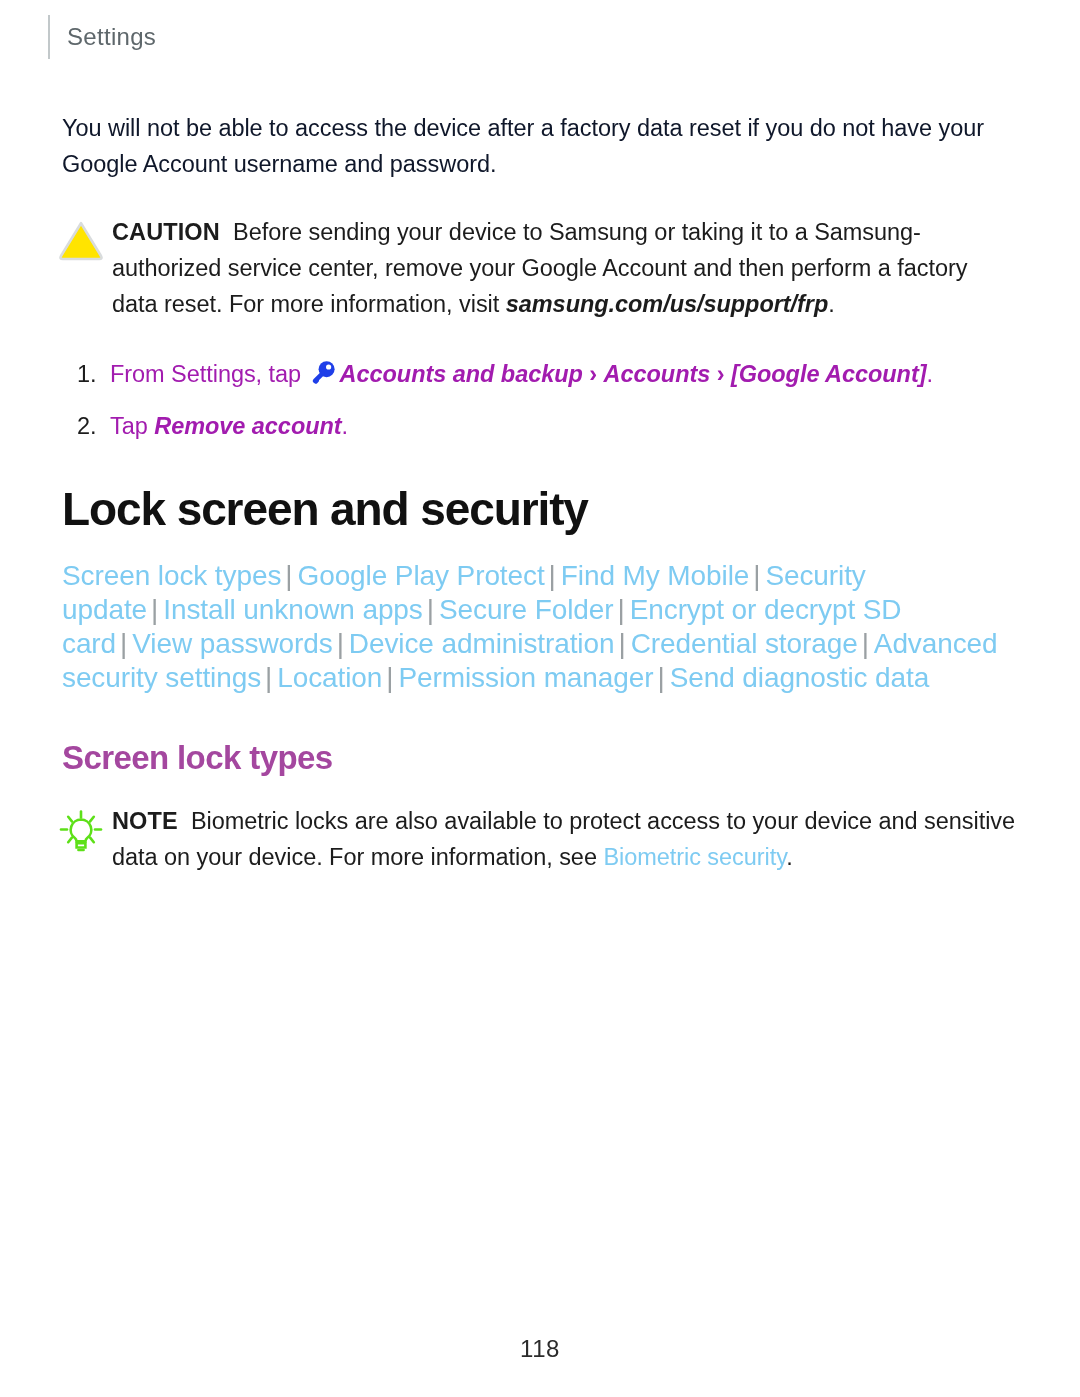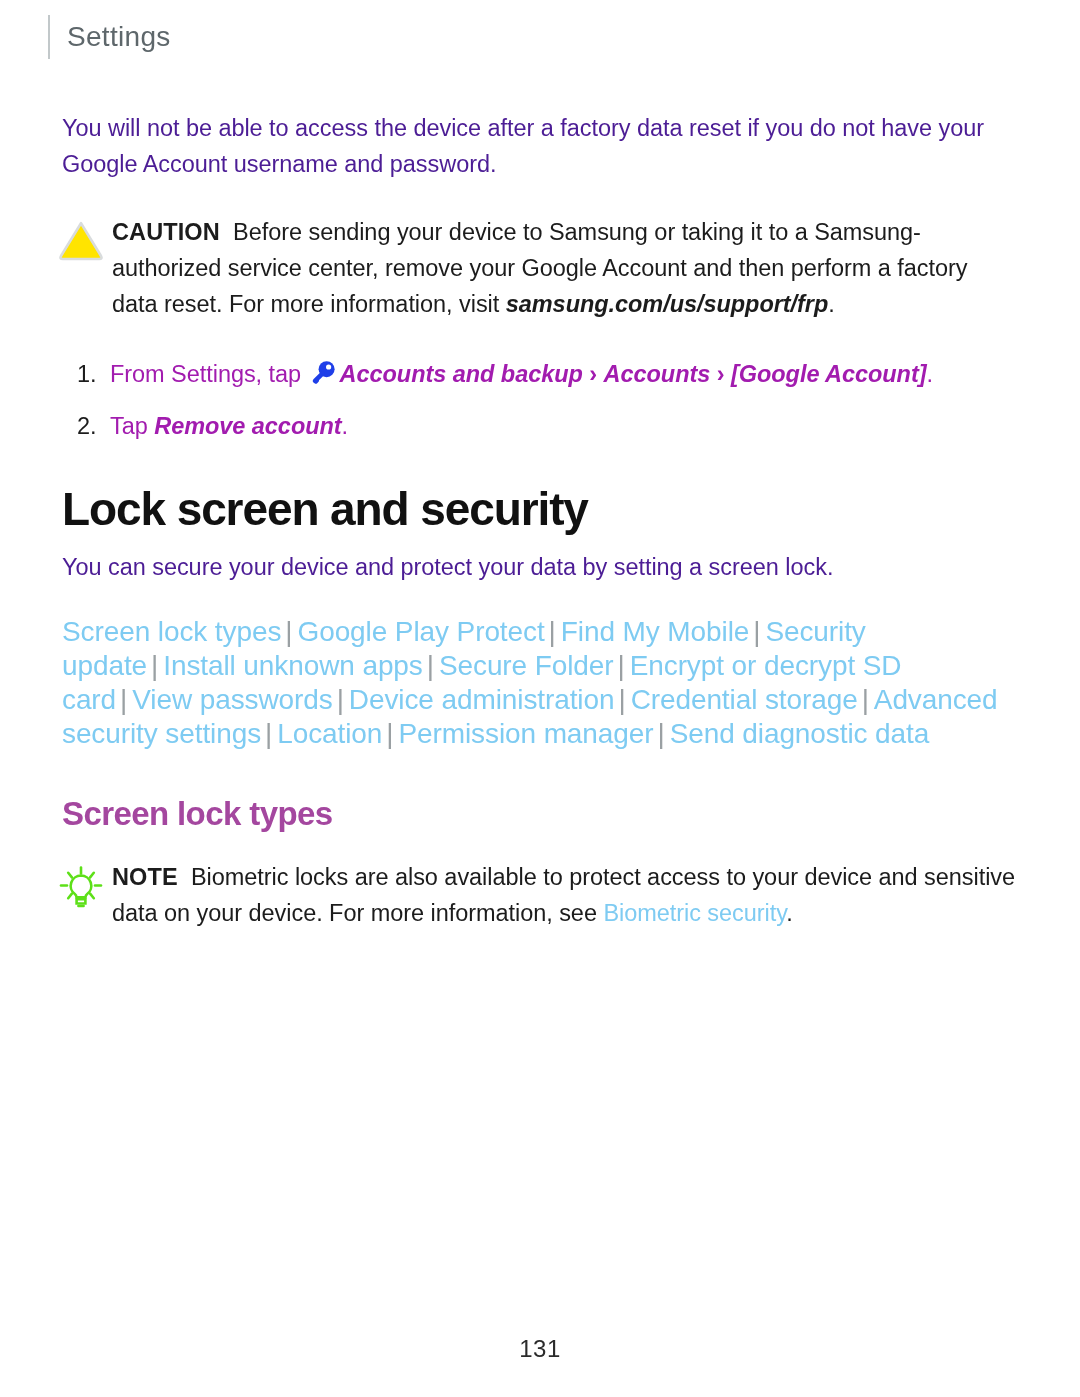--- a/index.html
+++ b/index.html
@@ -26,40 +26,40 @@
     align-items: center;
     height: 46px;
   }
   .header-rule {
     width: 2px;
     height: 44px;
     background: #c2c8ca;
     margin-right: 17px;
   }
   .header-title {
-    font-size: 28px;
+    font-size: 24px;
     font-weight: 400;
     color: #5e676b;
     letter-spacing: 0.3px;
     line-height: 1;
   }
 
   
   .content {
     position: absolute;
     top: 110px;
     left: 62px;
     width: 956px;
   }
 
   p.body {
     font-size: 23.5px;
     line-height: 36px;
     margin: 0 0 32px 0;
-    color: #4c1d95;
+    color: #0f172a;
     letter-spacing: -0.05px;
   }
 
   
   .callout {
     display: flex;
     align-items: flex-start;
     margin: 0 0 34px 0;
   }
   .callout .callout-icon {
@@ -90,21 +90,21 @@
     margin: 0 0 18px 0;
     color: #121212;
     letter-spacing: -0.3px;
     line-height: 1.25;
   }
 
   
   h1.chapter {
     font-size: 46px;
     font-weight: 700;
-    margin: 40px 0 14px 0;
+    margin: 40px 0 24px 0;
     color: #111111;
     letter-spacing: -1.1px;
     line-height: 1.1;
   }
 
   
   h2.section {
     font-size: 33px;
     font-weight: 700;
     margin: 44px 0 26px 0;
@@ -213,21 +213,20 @@
               <rect x="4.0" y="19.4" width="5.2" height="3.6" rx="1.6" transform="rotate(-45 6.6 21.2)"></rect>
             </g>
           </svg></span><span class="b">Accounts and backup</span>&nbsp;<span class="sep-arrow">›</span>&nbsp;<span class="b">Accounts</span>&nbsp;<span class="sep-arrow">›</span>&nbsp;<span class="b">[Google Account]</span><span>.</span>
     </li>
     <li>
       <span>Tap </span><span class="b">Remove account</span><span>.</span>
     </li>
   </ol>
 
   <h1 class="chapter">Lock screen and security</h1>
-  <p class="body" style="margin-bottom:30px">You can secure your device and protect your data by setting a screen lock.</p>
 
   <div class="linklist" id="xref-list"><span class="xref">Screen lock types</span><span class="pipe">|</span><span class="xref">Google Play Protect</span><span class="pipe">|</span><span class="xref">Find My Mobile</span><span class="pipe">|</span><span class="xref">Security update</span><span class="pipe">|</span><span class="xref">Install unknown apps</span><span class="pipe">|</span><span class="xref">Secure Folder</span><span class="pipe">|</span><span class="xref">Encrypt or decrypt SD card</span><span class="pipe">|</span><span class="xref">View passwords</span><span class="pipe">|</span><span class="xref">Device administration</span><span class="pipe">|</span><span class="xref">Credential storage</span><span class="pipe">|</span><span class="xref">Advanced security settings</span><span class="pipe">|</span><span class="xref">Location</span><span class="pipe">|</span><span class="xref">Permission manager</span><span class="pipe">|</span><span class="xref">Send diagnostic data</span></div>
 
   <h2 class="section">Screen lock types</h2>
 
   <div class="callout">
     <div class="callout-icon">
       <svg class="icon-bulb" width="46" height="46" viewBox="0 0 46 46" aria-hidden="true">
         <g stroke="#5DE018" stroke-width="2.6" stroke-linecap="round" fill="none">
           <line x1="23" y1="2.5" x2="23" y2="8.5"></line>
@@ -243,13 +242,13 @@
         </g>
       </svg>
     </div>
     <div class="callout-body">
       <span class="callout-label">NOTE</span><span>Biometric locks are also available to protect access to your device and sensitive data on your device. For more information, see </span><span class="xref">Biometric security</span><span>.</span>
     </div>
   </div>
 
 </div>
 
-<div class="page-number">131</div>
+<div class="page-number">118</div>
 
 </body></html>

